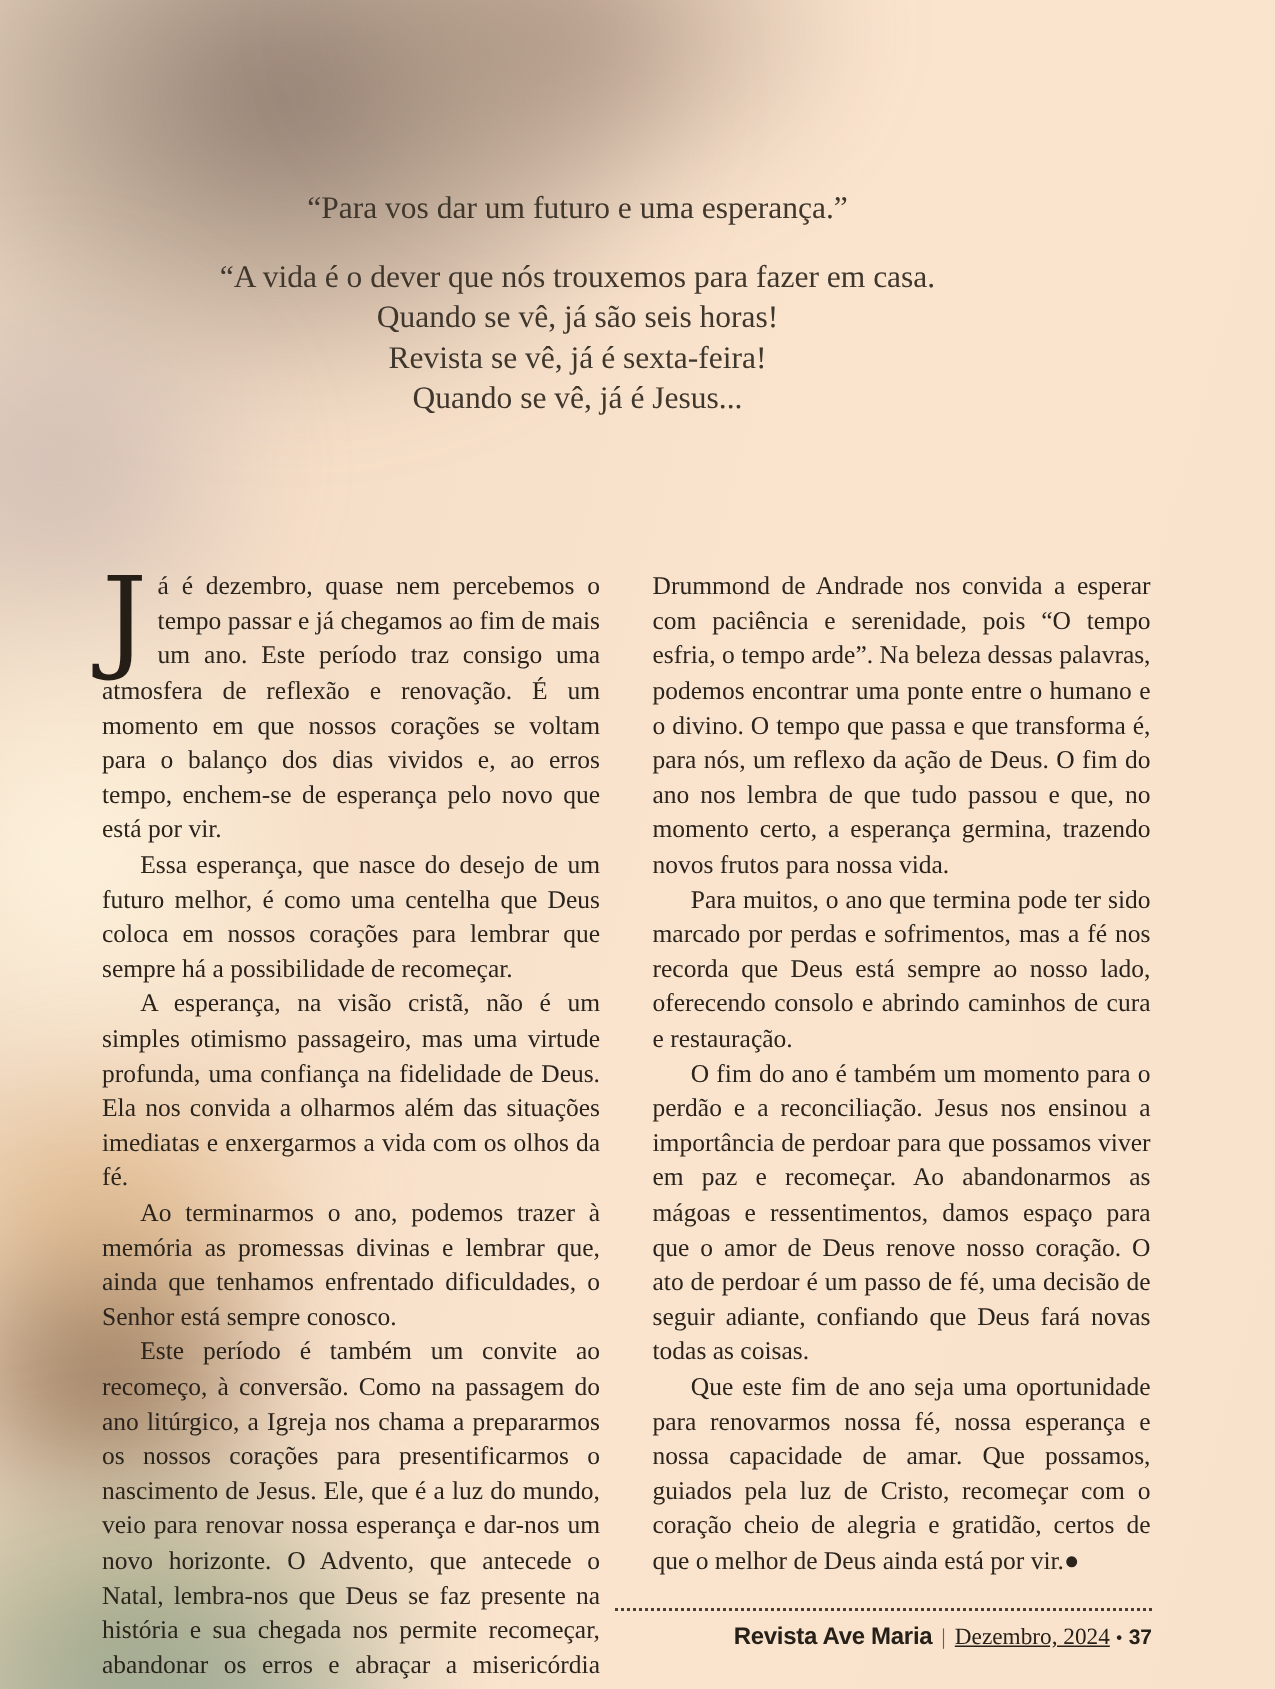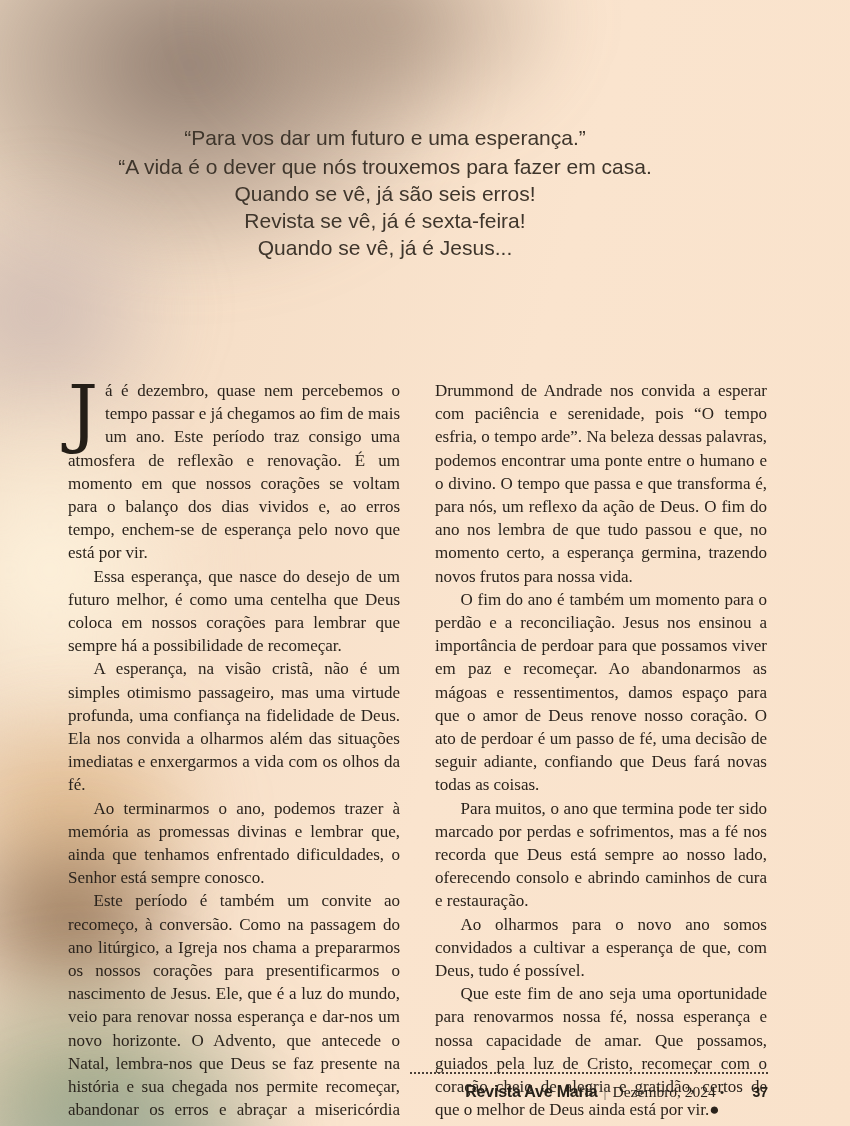--- a/index.html
+++ b/index.html
@@ -12,40 +12,40 @@
   .b-smoke1{left:-90px;top:-150px;width:560px;height:430px;background:radial-gradient(closest-side,rgba(118,99,88,.8),rgba(118,99,88,0));}
   .b-smoke2{left:200px;top:-110px;width:380px;height:260px;background:radial-gradient(closest-side,rgba(140,117,100,.55),rgba(140,117,100,0));}
   .b-lav{left:-110px;top:170px;width:300px;height:280px;background:radial-gradient(closest-side,rgba(186,167,168,.6),rgba(186,167,168,0));}
   .b-cream{left:-120px;top:390px;width:340px;height:360px;background:radial-gradient(closest-side,rgba(255,244,222,.95),rgba(255,244,222,0));}
   .b-gold{left:-90px;top:690px;width:320px;height:240px;background:radial-gradient(closest-side,rgba(210,163,106,.65),rgba(210,163,106,0));}
   .b-tree{left:-70px;top:810px;width:280px;height:220px;background:radial-gradient(closest-side,rgba(121,87,55,.8),rgba(121,87,55,0));}
   .b-water{left:-120px;top:950px;width:420px;height:300px;background:radial-gradient(closest-side,rgba(146,158,124,.9),rgba(146,158,124,0));}
   .b-water2{left:-60px;top:1060px;width:360px;height:200px;background:radial-gradient(closest-side,rgba(151,168,152,.85),rgba(151,168,152,0));}
 
   .quotes{position:absolute;left:0;top:123px;width:770px;text-align:center;
-          color:#3f362c;font-family:Liberation Sans, sans-serif;}
+          color:#3f362c;font-family:Liberation Serif, serif;}
   .scripture{font-size:21px;line-height:30px;}
-  .poem{font-size:21px;line-height:27px;}
+  .poem{margin-top:18px;font-size:21px;line-height:27px;}
   .attribution{font-size:21px;line-height:27px;}
 
   .article{position:absolute;left:68px;top:379px;width:700px;display:flex;gap:35px;
            color:#2b241d;}
   .col{width:332px;font-size:17px;line-height:23.2px;text-align:justify;hyphens:auto;}
   .col p{margin:0;text-indent:1.5em;}
   .col p.opening{text-indent:0;}
   .col-right p:first-child{text-indent:0;}
   .dropcap{float:left;font-size:75px;line-height:58px;padding:4px 7px 0 0;font-family:"DejaVu Serif",serif;color:#241e17;}
 
   .footer{position:absolute;right:82px;top:1072px;width:358px;text-align:right;
           border-top:2px dotted #4a4038;padding-top:9px;color:#262018;}
   .footer .mag{font-family:Liberation Sans, sans-serif;font-weight:700;font-size:16px;letter-spacing:-.2px;}
   .footer .sep{font-family:"Liberation Serif",serif;font-size:15px;color:#6a5f52;padding:0 6px;}
-  .footer .issue{font-family:"Liberation Serif",serif;font-size:15.5px;}
+  .footer .issue{font-family:"Liberation Serif",serif;font-size:15.5px;text-decoration:underline;}
   .footer .dot{font-size:13px;padding:0 4px;}
-  .footer .pagenum{font-family:"Liberation Sans",sans-serif;font-weight:700;font-size:14px;margin-left:24px;}
+  .footer .pagenum{font-family:"Liberation Sans",sans-serif;font-weight:700;font-size:14px;}
 </style>
 </head>
 <body>
 
 <div class="page">
 
   <div class="bg">
     <div class="blob b-smoke1"></div>
     <div class="blob b-smoke2"></div>
     <div class="blob b-lav"></div>
@@ -56,37 +56,36 @@
     <div class="blob b-water2"></div>
   </div>
 
   <div class="quotes">
     <div class="scripture">
       <div>“Para vos dar um futuro e uma esperança.”</div>
     </div>
     <div class="poem">
       <div>
           <div>“A vida é o dever que nós trouxemos para fazer em casa.</div>
-          <div>Quando se vê, já são seis erros!</div>
+          <div>Quando se vê, já são seis horas!</div>
           <div>Revista se vê, já é sexta-feira!</div>
           <div>Quando se vê, já é Jesus...</div>
         </div>
     </div>
   </div>
 
   <div class="article">
     <div class="col col-left">
       <p class="opening"><span class="dropcap">J</span><span>á é dezembro, quase nem percebemos o tempo passar e já chegamos ao fim de mais um ano. Este período traz consigo uma atmosfera de reflexão e renovação. É um momento em que nossos corações se voltam para o balanço dos dias vividos e, ao erros tempo, enchem-se de esperança pelo novo que está por vir.</span></p>
       <span><p>Essa esperança, que nasce do desejo de um futuro melhor, é como uma centelha que Deus coloca em nossos corações para lembrar que sempre há a possibilidade de recomeçar.</p><p>A esperança, na visão cristã, não é um simples otimismo passageiro, mas uma virtude profunda, uma confiança na fidelidade de Deus. Ela nos convida a olharmos além das situações imediatas e enxergarmos a vida com os olhos da fé.</p><p>Ao terminarmos o ano, podemos trazer à memória as promessas divinas e lembrar que, ainda que tenhamos enfrentado dificuldades, o Senhor está sempre conosco.</p><p>Este período é também um convite ao recomeço, à conversão. Como na passagem do ano litúrgico, a Igreja nos chama a prepararmos os nossos corações para presentificarmos o nascimento de Jesus. Ele, que é a luz do mundo, veio para renovar nossa esperança e dar-nos um novo horizonte. O Advento, que antecede o Natal, lembra-nos que Deus se faz presente na história e sua chegada nos permite recomeçar, abandonar os erros e abraçar a misericórdia divina.</p></span>
     </div>
     <div class="col col-right">
         <p>Drummond de Andrade nos convida a esperar com paciência e serenidade, pois “O tempo esfria, o tempo arde”. Na beleza dessas palavras, podemos encontrar uma ponte entre o humano e o divino. O tempo que passa e que transforma é, para nós, um reflexo da ação de Deus. O fim do ano nos lembra de que tudo passou e que, no momento certo, a esperança germina, trazendo novos frutos para nossa vida.</p>
+        <p>Para muitos, o ano que termina pode ter sido marcado por perdas e sofrimentos, mas a fé nos recorda que Deus está sempre ao nosso lado, oferecendo consolo e abrindo caminhos de cura e restauração.</p>
         <p>O fim do ano é também um momento para o perdão e a reconciliação. Jesus nos ensinou a importância de perdoar para que possamos viver em paz e recomeçar. Ao abandonarmos as mágoas e ressentimentos, damos espaço para que o amor de Deus renove nosso coração. O ato de perdoar é um passo de fé, uma decisão de seguir adiante, confiando que Deus fará novas todas as coisas.</p>
-        <p>Para muitos, o ano que termina pode ter sido marcado por perdas e sofrimentos, mas a fé nos recorda que Deus está sempre ao nosso lado, oferecendo consolo e abrindo caminhos de cura e restauração.</p>
-        <p>Ao olharmos para o novo ano somos convidados a cultivar a esperança de que, com Deus, tudo é possível.</p>
         <p>Que este fim de ano seja uma oportunidade para renovarmos nossa fé, nossa esperança e nossa capacidade de amar. Que possamos, guiados pela luz de Cristo, recomeçar com o coração cheio de alegria e gratidão, certos de que o melhor de Deus ainda está por vir.●</p>
       </div>
   </div>
 
   <div class="footer">
     <span class="mag">Revista Ave Maria</span><span class="sep">|</span><span class="issue">Dezembro, 2024</span><span class="dot">•</span><span class="pagenum">37</span>
   </div>
 
 </div>
 

